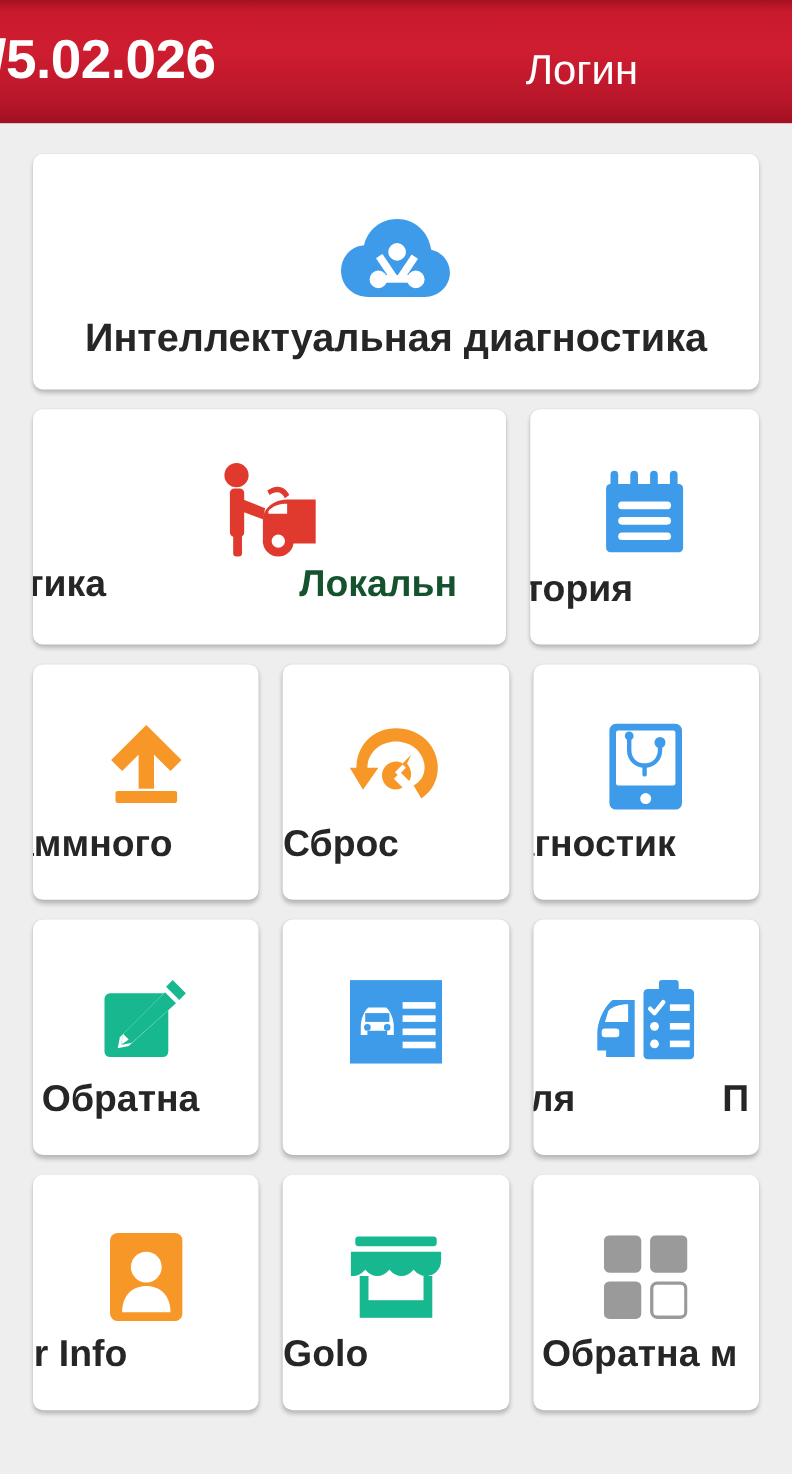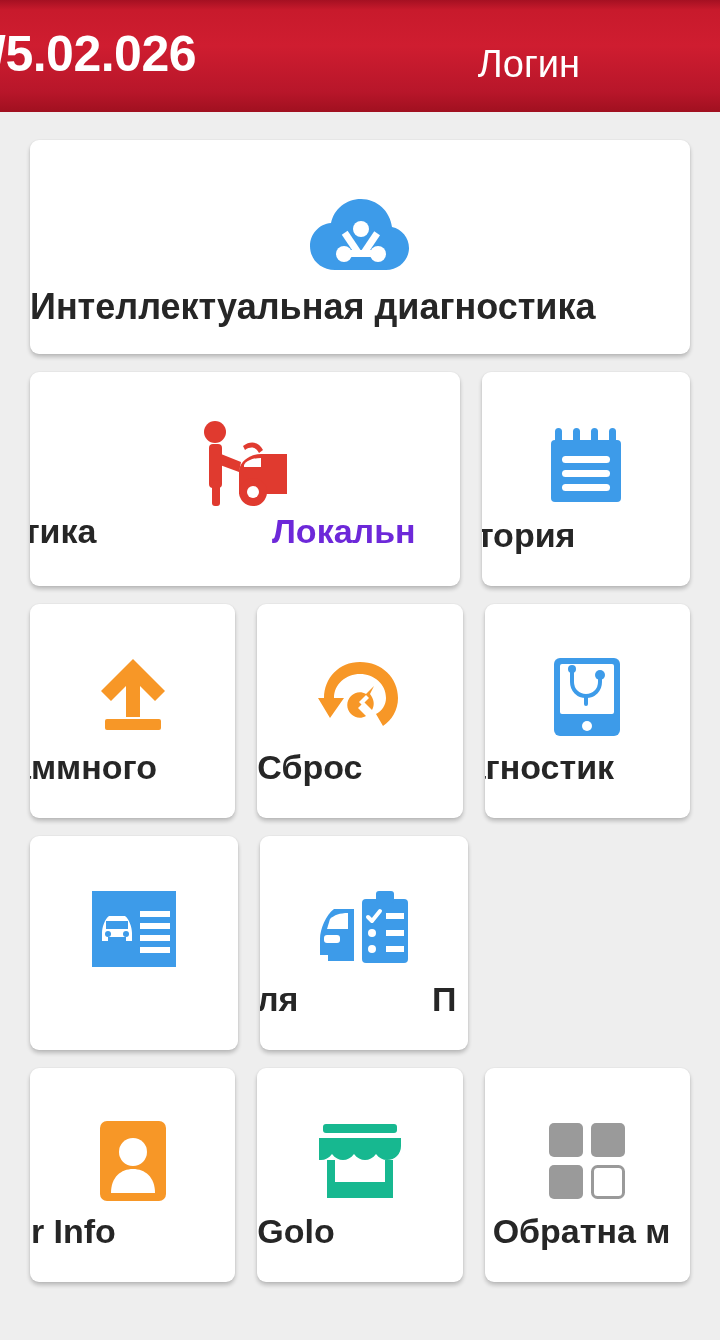--- a/index.html
+++ b/index.html
@@ -90,20 +90,21 @@
     align-items: center;
     justify-content: center;
   }
   .card-banner .card-label {
     margin-top: 12px;
     font-size: 36px;
     font-weight: bold;
     color: #262626;
     white-space: nowrap;
     width: 100%;
+    text-align: center;
     overflow: hidden;
   }
 
   
   .card-wide {
     width: 430px;
     height: 214px;
     margin-right: 22px;
   }
   .card-wide .icon-wrap {
@@ -126,21 +127,21 @@
     font-weight: bold;
     color: #262626;
     white-space: nowrap;
   }
   .card-wide .lbl-right {
     position: absolute;
     left: 242px;
     top: 4px;
     font-size: 34px;
     font-weight: bold;
-    color: #6d28d9;
+    color: #14532d;
     white-space: nowrap;
   }
 
   
   .card-std {
     width: 208px;
     height: 214px;
     margin-right: 22px;
   }
   .card-std:last-child { margin-right: 0; }
@@ -280,20 +281,32 @@
           <circle cx="20" cy="13" r="4" fill="#3d9be9"></circle>
           <circle cx="48" cy="19" r="5" fill="#3d9be9"></circle>
           <path d="M34 40 L34 48" stroke="#3d9be9" stroke-width="4" stroke-linecap="round"></path>
         </svg>
       </div>
       <div class="card-label clip-both">агностик</div>
     </div>
   </div>
 
   <div class="row">
+    <div class="card card-std">
+      <div class="icon-wrap">
+        <svg width="80" height="80" viewBox="0 0 80 80">
+          <rect x="2" y="14" width="58" height="58" rx="5" fill="#17b890"></rect>
+          <path d="M24 62 L14 64 L16 54 L56 14 L66 24 Z" fill="#ffffff"></path>
+          <path d="M27 59 L17 61 L19 51 L57 13 L67 23 Z" fill="#17b890"></path>
+          <path d="M58 8 L70 20 L76 14 L64 2 Z" fill="#17b890"></path>
+          <path d="M17 61 L19 51 L24 56 Z" fill="#ffffff"></path>
+        </svg>
+      </div>
+      <div class="card-label clip-right">Обратна</div>
+    </div>
 
     <div class="card card-std">
       <div class="icon-wrap">
         <svg width="84" height="76" viewBox="0 0 84 76">
           <rect x="0" y="0" width="84" height="76" fill="#3d9be9"></rect>
           <path d="M10 42 C10 36 13 28 17 25 L33 25 C37 28 40 36 40 42 L40 50 L34 50 L34 46 L16 46 L16 50 L10 50 Z" fill="#ffffff"></path>
           <rect x="14" y="30" width="22" height="8" fill="#3d9be9"></rect>
           <circle cx="16" cy="43" r="3" fill="#3d9be9"></circle>
           <circle cx="34" cy="43" r="3" fill="#3d9be9"></circle>
           <rect x="48" y="20" width="30" height="6" fill="#ffffff"></rect>

